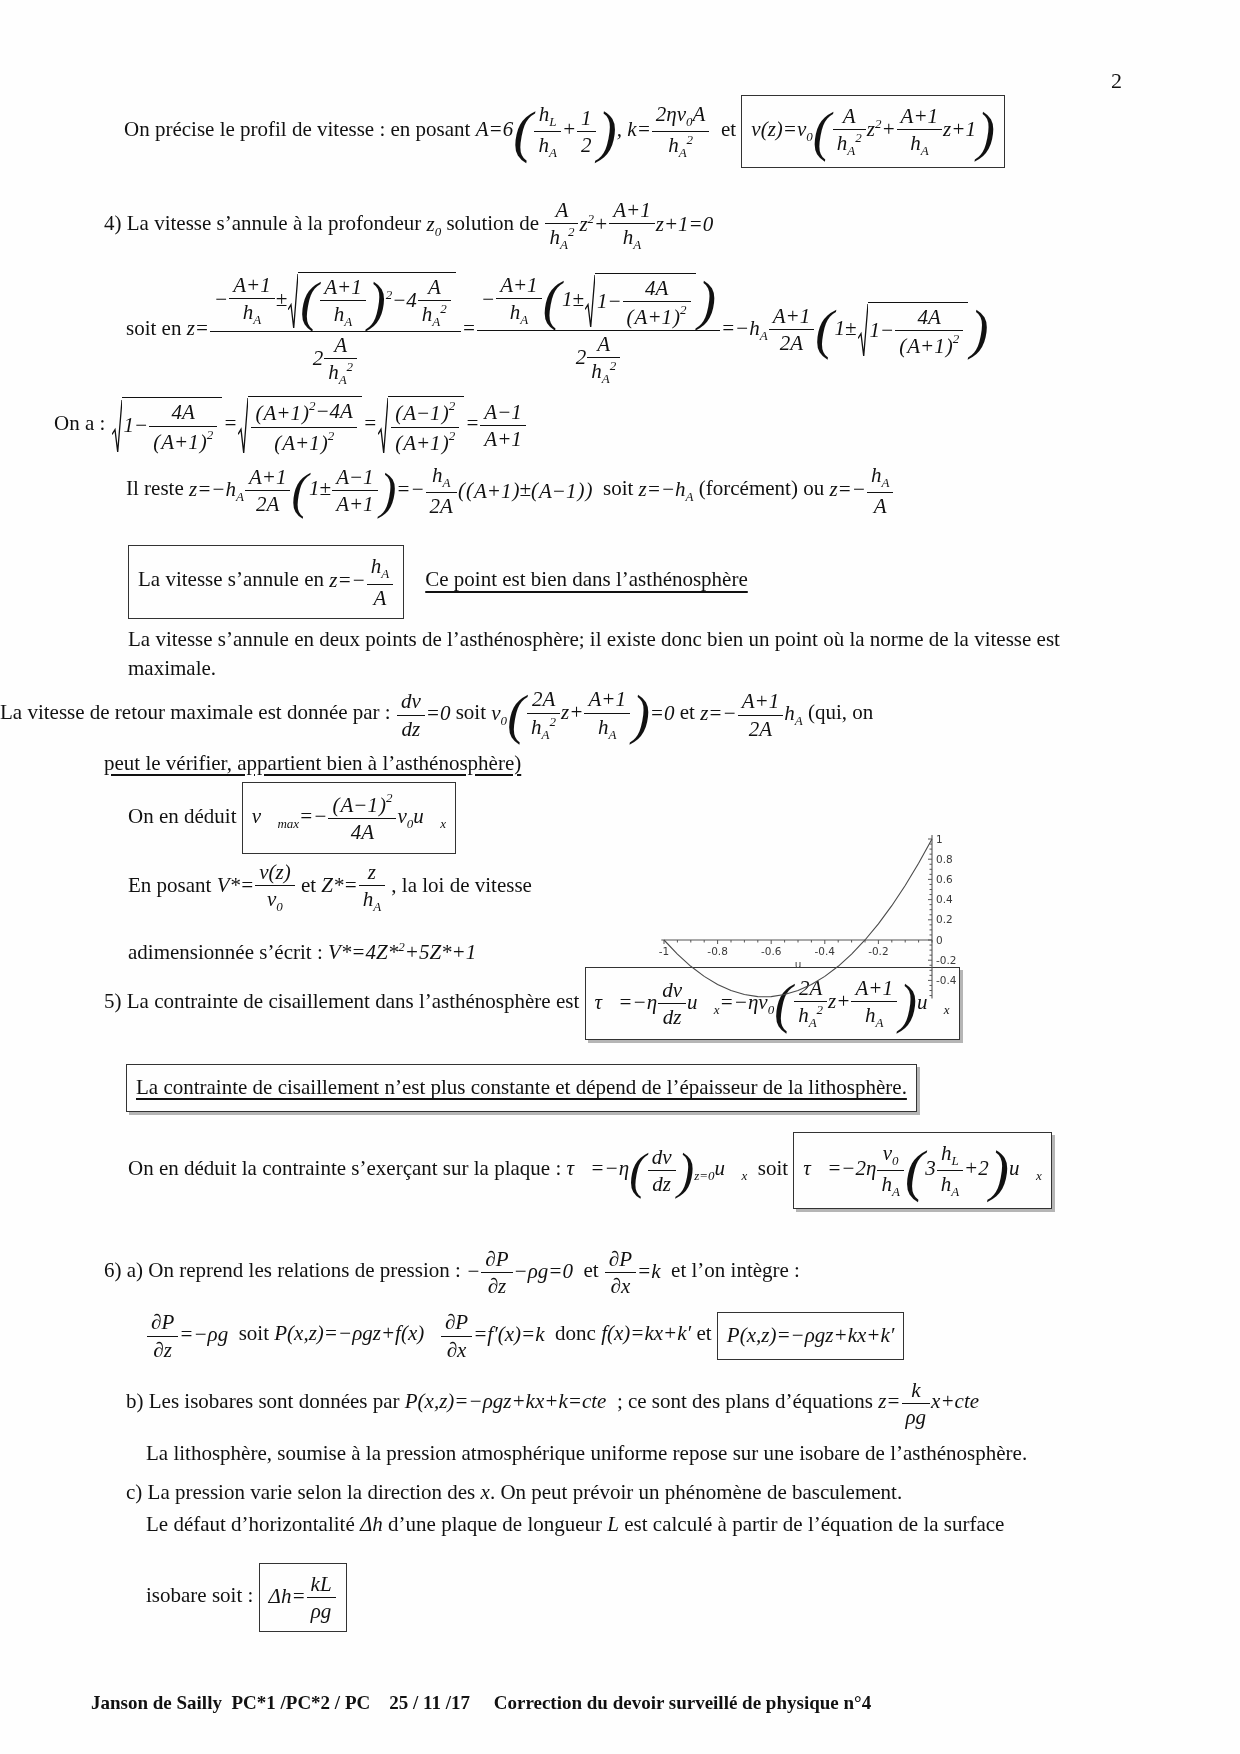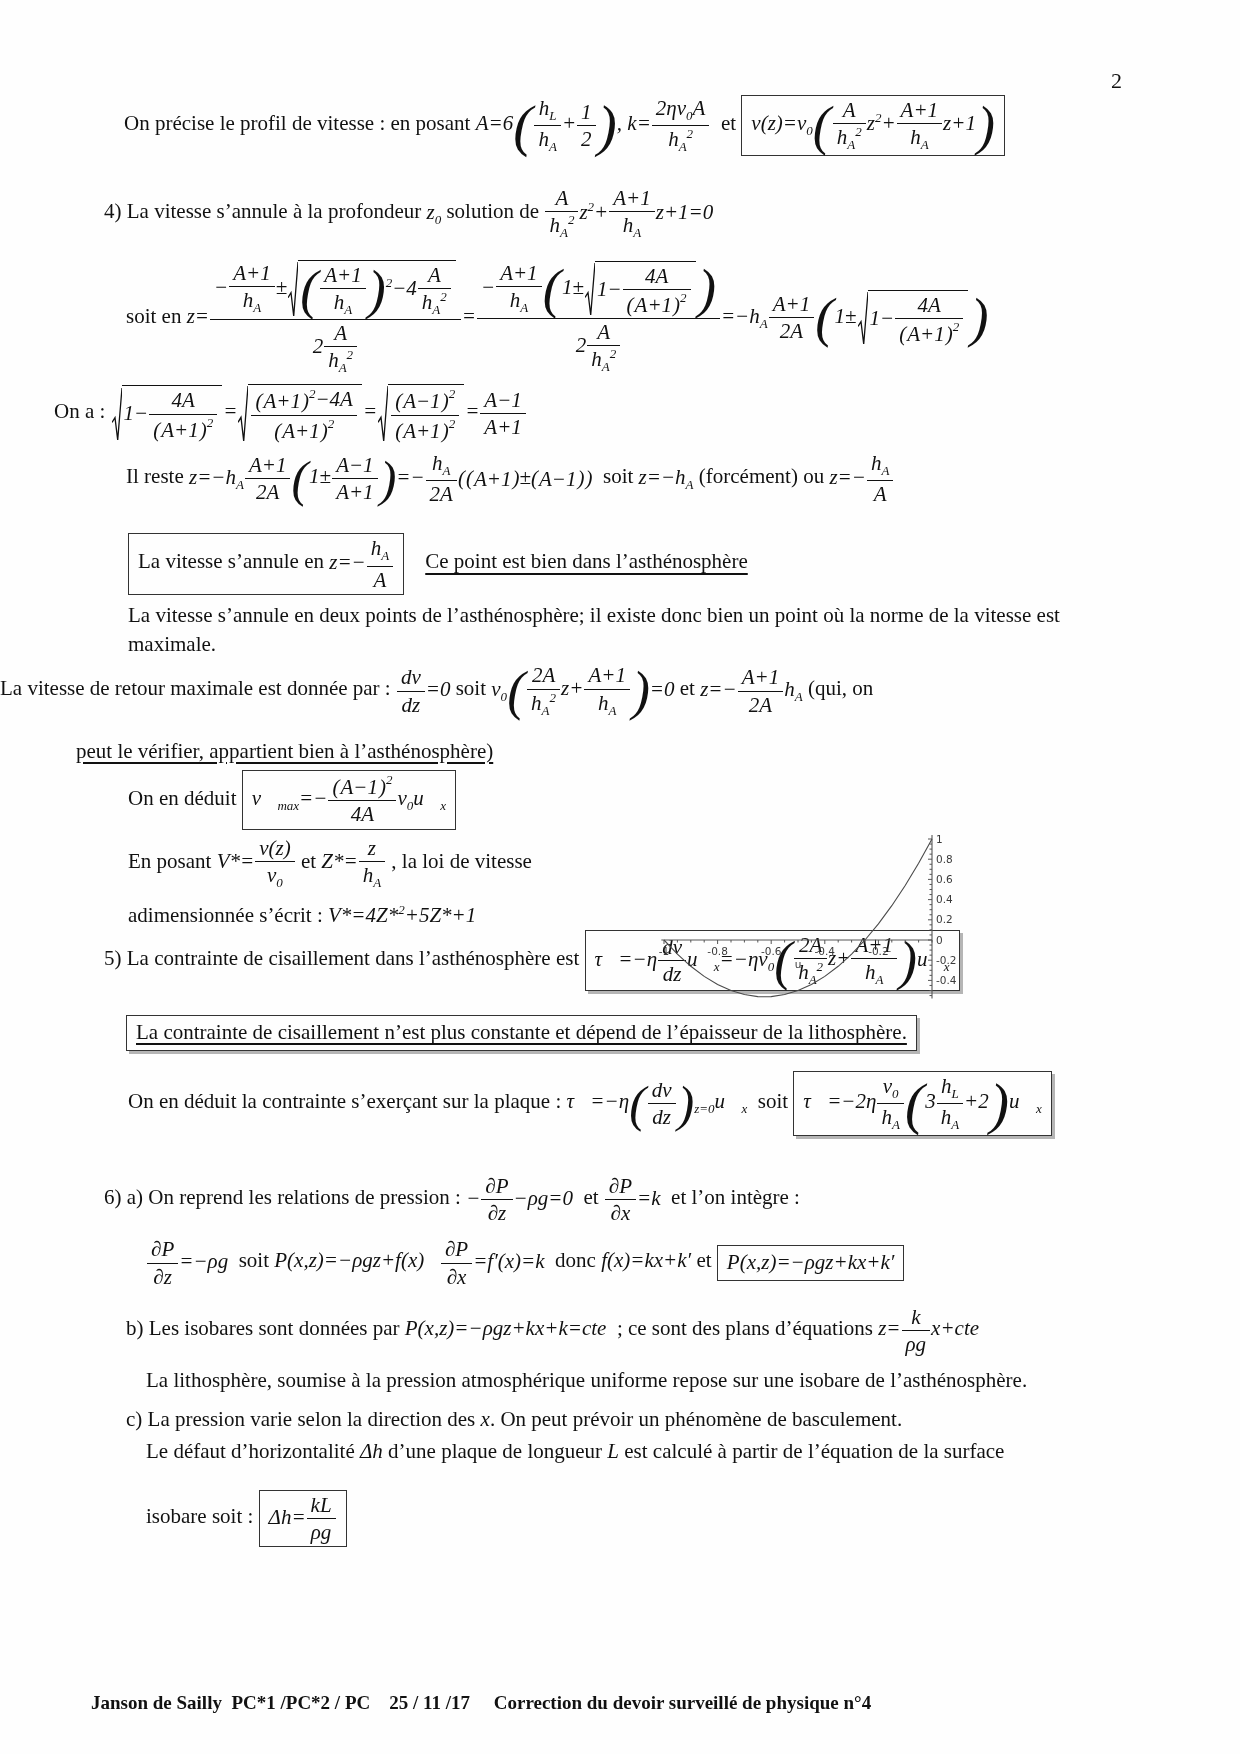--- a/index.html
+++ b/index.html
@@ -15,21 +15,21 @@
   .mfrac{display:inline-block;vertical-align:middle;text-align:center;line-height:1.15;margin:0 1px;}
   .mnum{display:block;border-bottom:1.4px solid #111;padding:0 4px 1px;}
   .mden{display:block;padding:1px 4px 0;}
   .msqrt{display:inline-flex;align-items:center;vertical-align:middle;margin:0 1px;}
   .msqrtbody{display:inline-block;border-top:1.4px solid #111;padding:2px 4px 0 2px;}
   .radsvg{flex:none;display:block;}
   .mb{display:inline-flex;align-items:center;vertical-align:middle;}
   .mb.flat,.mb.flat .mg,.mb.flat .mo{display:inline;}
   .mg{display:inline-block;padding:0 1px;}
   .mo{line-height:0;font-weight:400;}
-  .box{display:inline-block;border:1.4px solid #333;padding:2px 9px;vertical-align:middle;}
+  .box{display:inline-block;border:1.4px solid #333;padding:8px 9px;vertical-align:middle;}
   .box.shadow{box-shadow:3px 3px 0 #b5b5b5;border-width:1.6px;}
   .grp{display:inline;}
   .footer{position:absolute;top:1692px;left:91px;font-weight:bold;font-size:19px;white-space:pre;}
   .graph{position:absolute;left:642px;top:822px;width:360px;height:205px;}
   .graph svg{display:block;}
 </style>
 </head>
 <body>
 
 <div class="page">
@@ -95,24 +95,24 @@
             <span class="mo" style="font-size: 49.98px;">)</span>
           </span>=−<span class="mfrac"><span class="mnum">h<sub>A</sub></span><span class="mden">2A</span></span><span class="mb flat"><span class="mo">(</span><span class="mg"><span class="mb flat"><span class="mo">(</span><span class="mg">A+1</span><span class="mo">)</span></span>±<span class="mb flat"><span class="mo">(</span><span class="mg">A−1</span><span class="mo">)</span></span></span><span class="mo">)</span></span></span><span class="txt">  soit </span><span class="math">z=−h<sub>A</sub></span><span class="txt"> (forcément) ou </span><span class="math">z=−<span class="mfrac"><span class="mnum">h<sub>A</sub></span><span class="mden">A</span></span></span></div>
       <div class="line" style="padding-left: 128px; margin-top: 27px;"><span class="box"><span class="grp"><span class="txt">La vitesse s’annule en </span><span class="math">z=−<span class="mfrac"><span class="mnum">h<sub>A</sub></span><span class="mden">A</span></span></span></span></span><span class="txt">    </span><span class="txt ul">Ce point est bien dans l’asthénosphère</span></div>
       <div class="line" style="padding-left: 128px; margin-top: 6px;"><span class="txt">La vitesse s’annule en deux points de l’asthénosphère; il existe donc bien un point où la norme de la vitesse est</span></div>
       <div class="line" style="padding-left: 128px;"><span class="txt">maximale.</span></div>
       <div class="line" style="margin-top: 4px;"><span class="txt">La vitesse de retour maximale est donnée par : </span><span class="math"><span class="mfrac"><span class="mnum">dv</span><span class="mden">dz</span></span>=0</span><span class="txt"> soit </span><span class="math">v<sub>0</sub><span class="mb">
             <span class="mo" style="font-size: 53.9px;">(</span>
             <span class="mg"><span class="mfrac"><span class="mnum">2A</span><span class="mden">h<sub>A</sub><sup>2</sup></span></span>z+<span class="mfrac"><span class="mnum">A+1</span><span class="mden">h<sub>A</sub></span></span></span>
             <span class="mo" style="font-size: 53.9px;">)</span>
           </span>=0</span><span class="txt"> et </span><span class="math">z=−<span class="mfrac"><span class="mnum">A+1</span><span class="mden">2A</span></span>h<sub>A</sub></span><span class="txt"> (qui, on</span></div>
-      <div class="line" style="padding-left: 76px; margin-top: 18px;"><span class="txt ul">peut le vérifier, appartient bien à l’asthénosphère)</span></div>
+      <div class="line" style="padding-left: 104px; margin-top: 6px;"><span class="txt ul">peut le vérifier, appartient bien à l’asthénosphère)</span></div>
       <div class="line" style="padding-left: 128px; margin-top: 4px;"><span class="txt">On en déduit </span><span class="box"><span class="math">v⃗<sub>max</sub>=−<span class="mfrac"><span class="mnum"><span class="mb flat"><span class="mo">(</span><span class="mg">A−1</span><span class="mo">)</span></span><sup>2</sup></span><span class="mden">4A</span></span>v<sub>0</sub>u⃗<sub>x</sub></span></span></div>
       <div class="line" style="padding-left: 128px; margin-top: 6px;"><span class="txt">En posant </span><span class="math">V*=<span class="mfrac"><span class="mnum">v(z)</span><span class="mden">v<sub>0</sub></span></span></span><span class="txt"> et </span><span class="math">Z*=<span class="mfrac"><span class="mnum">z</span><span class="mden">h<sub>A</sub></span></span></span><span class="txt"> , la loi de vitesse</span></div>
-      <div class="line" style="padding-left: 128px; margin-top: 10px;"><span class="txt">adimensionnée s’écrit : </span><span class="math">V*=4Z*<sup>2</sup>+5Z*+1</span></div>
+      <div class="line" style="padding-left: 128px; margin-top: 23px;"><span class="txt">adimensionnée s’écrit : </span><span class="math">V*=4Z*<sup>2</sup>+5Z*+1</span></div>
       <div class="line" style="padding-left: 104px; "><span class="txt">5) La contrainte de cisaillement dans l’asthénosphère est </span><span class="box shadow"><span class="math">τ⃗=−η<span class="mfrac"><span class="mnum">dv</span><span class="mden">dz</span></span>u⃗<sub>x</sub>=−ηv<sub>0</sub><span class="mb">
               <span class="mo" style="font-size: 53.9px;">(</span>
               <span class="mg"><span class="mfrac"><span class="mnum">2A</span><span class="mden">h<sub>A</sub><sup>2</sup></span></span>z+<span class="mfrac"><span class="mnum">A+1</span><span class="mden">h<sub>A</sub></span></span></span>
               <span class="mo" style="font-size: 53.9px;">)</span>
             </span>u⃗<sub>x</sub></span></span></div>
       <div class="line" style="padding-left: 126px; margin-top: 24px;"><span class="box shadow"><span class="txt ul">La contrainte de cisaillement n’est plus constante et dépend de l’épaisseur de la lithosphère.</span></span></div>
       <div class="line" style="padding-left: 128px; margin-top: 20px;"><span class="txt">On en déduit la contrainte s’exerçant sur la plaque : </span><span class="math">τ⃗=−η<span class="mb">
             <span class="mo" style="font-size: 49.98px;">(</span>
             <span class="mg"><span class="mfrac"><span class="mnum">dv</span><span class="mden">dz</span></span></span>
             <span class="mo" style="font-size: 49.98px;">)</span>

